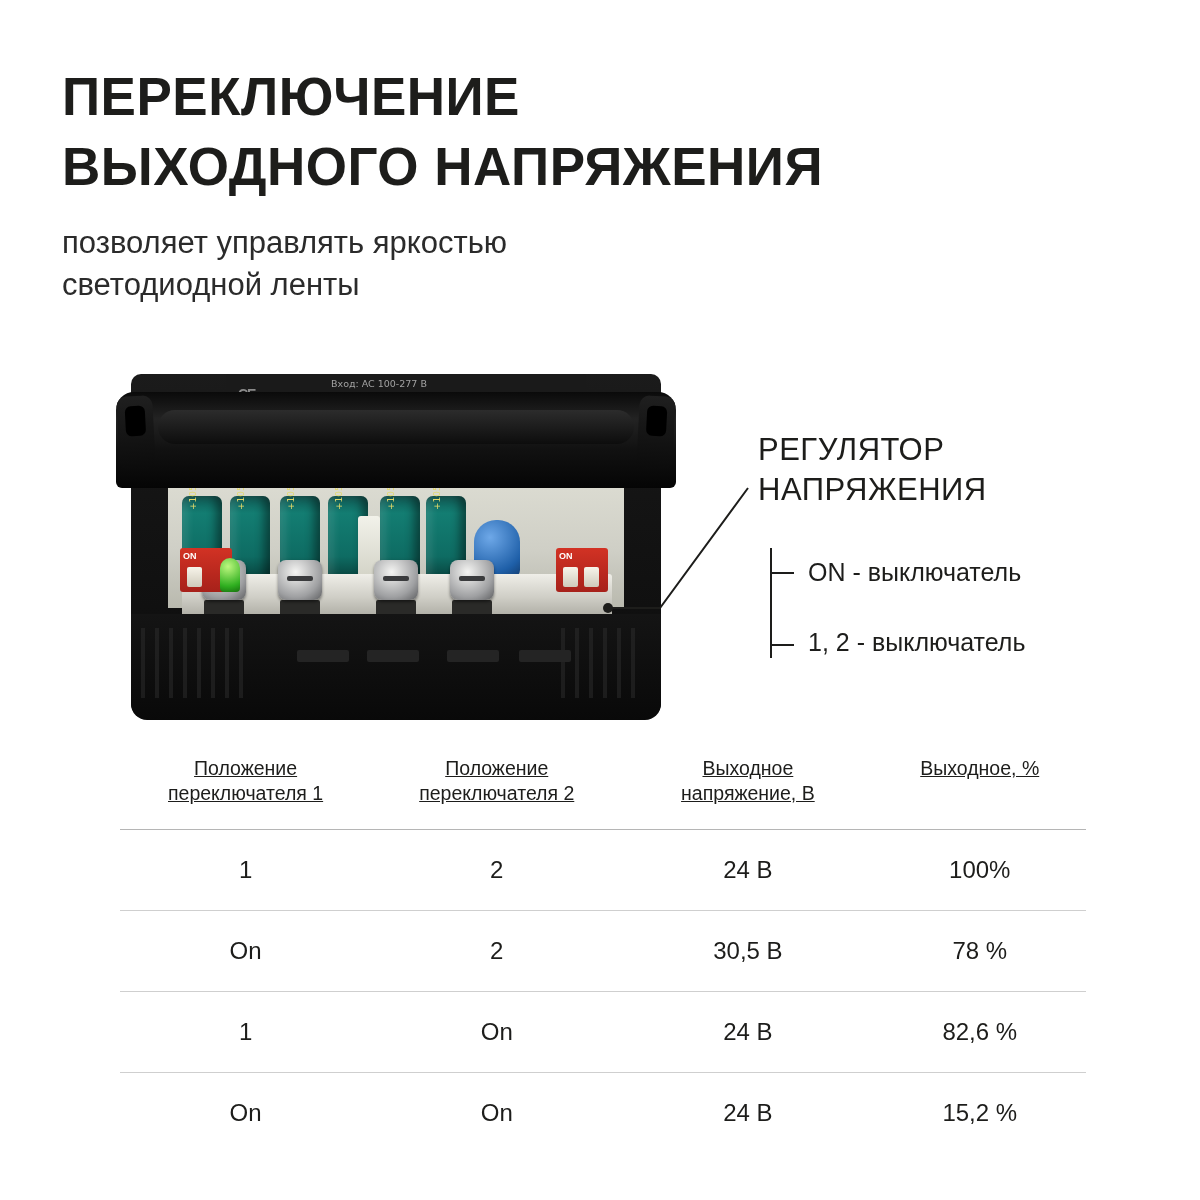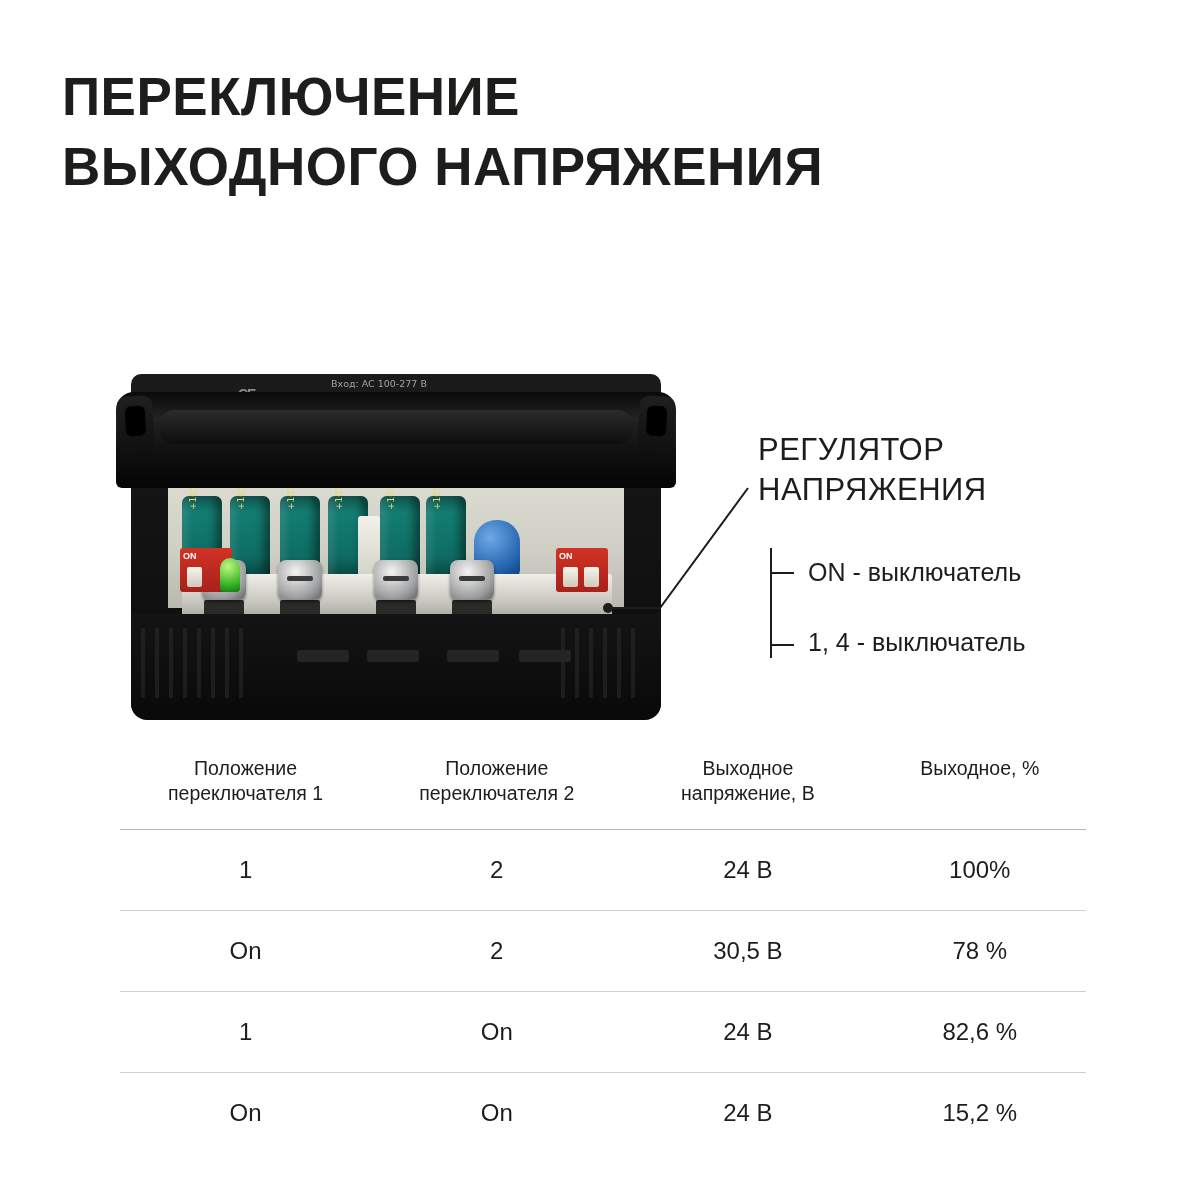--- a/index.html
+++ b/index.html
@@ -199,39 +199,42 @@
 
   
   .table {
     position: absolute; left: 120px; top: 756px; width: 966px;
   }
   table { width: 100%; border-collapse: collapse; }
   th {
     font-size: 19.5px; font-weight: 400; color: #1d1d1b;
     padding: 0 6px 22px 6px; line-height: 1.3; vertical-align: top;
     white-space: pre-line;
+    text-decoration: underline;
   }
   td {
     font-size: 24px; color: #1d1d1b; text-align: center;
     padding: 26px 6px 26px 6px;
     border-top: 1.5px solid #cfcfcf;
   }
   tbody tr:first-child td { border-top: 1.5px solid #b5b5b5; }
   th.c1, td.c1 { width: 26%; }
   th.c2, td.c2 { width: 26%; }
   th.c3, td.c3 { width: 26%; }
   th.c4, td.c4 { width: 22%; }
 </style>
 </head>
 <body>
 
 <div class="page">
 
   <div class="title">ПЕРЕКЛЮЧЕНИЕ
 ВЫХОДНОГО НАПРЯЖЕНИЯ</div>
+  <div class="subtitle">позволяет управлять яркостью
+светодиодной ленты</div>
 
   <div class="photo">
 
     <div class="case-outer">
       <div class="case-top-strip"></div>
       <div class="label-ce">CE</div>
       <div class="label-text">Вход: AC 100-277 В
 50/60 Гц
 Выход: DC 24 В ~ 19,6 А</div>
     </div>
@@ -315,21 +318,21 @@
       <polyline points="10,190 60,190 148,70" fill="none" stroke="#1d1d1b" stroke-width="2"></polyline>
       <circle cx="8" cy="190" r="5" fill="#1d1d1b"></circle>
     </svg>
     <div class="callout-title">РЕГУЛЯТОР
 НАПРЯЖЕНИЯ</div>
     <div class="bracket">
       <span class="tick t1"></span>
       <span class="tick t2"></span>
     </div>
     <div class="callout-li one">ON - выключатель</div>
-    <div class="callout-li two">1, 4 - выключатель</div>
+    <div class="callout-li two">1, 2 - выключатель</div>
   </div>
 
   <div class="table">
     <table>
       <thead>
         <tr>
           <th class="c1">Положение
 переключателя 1</th>
           <th class="c2">Положение
 переключателя 2</th>

